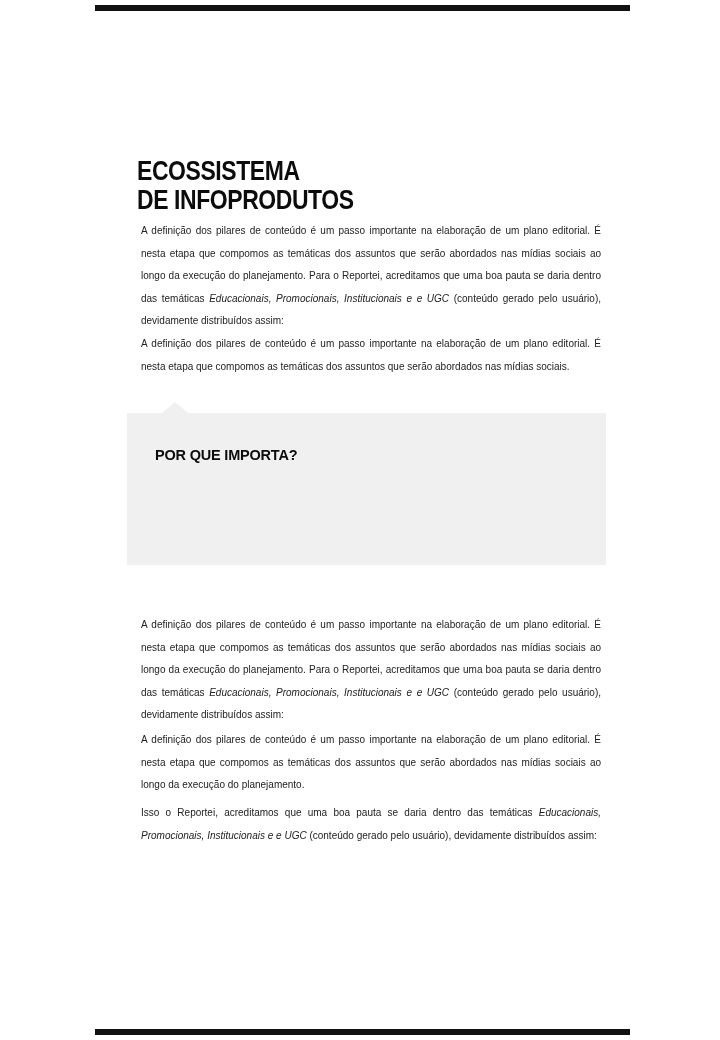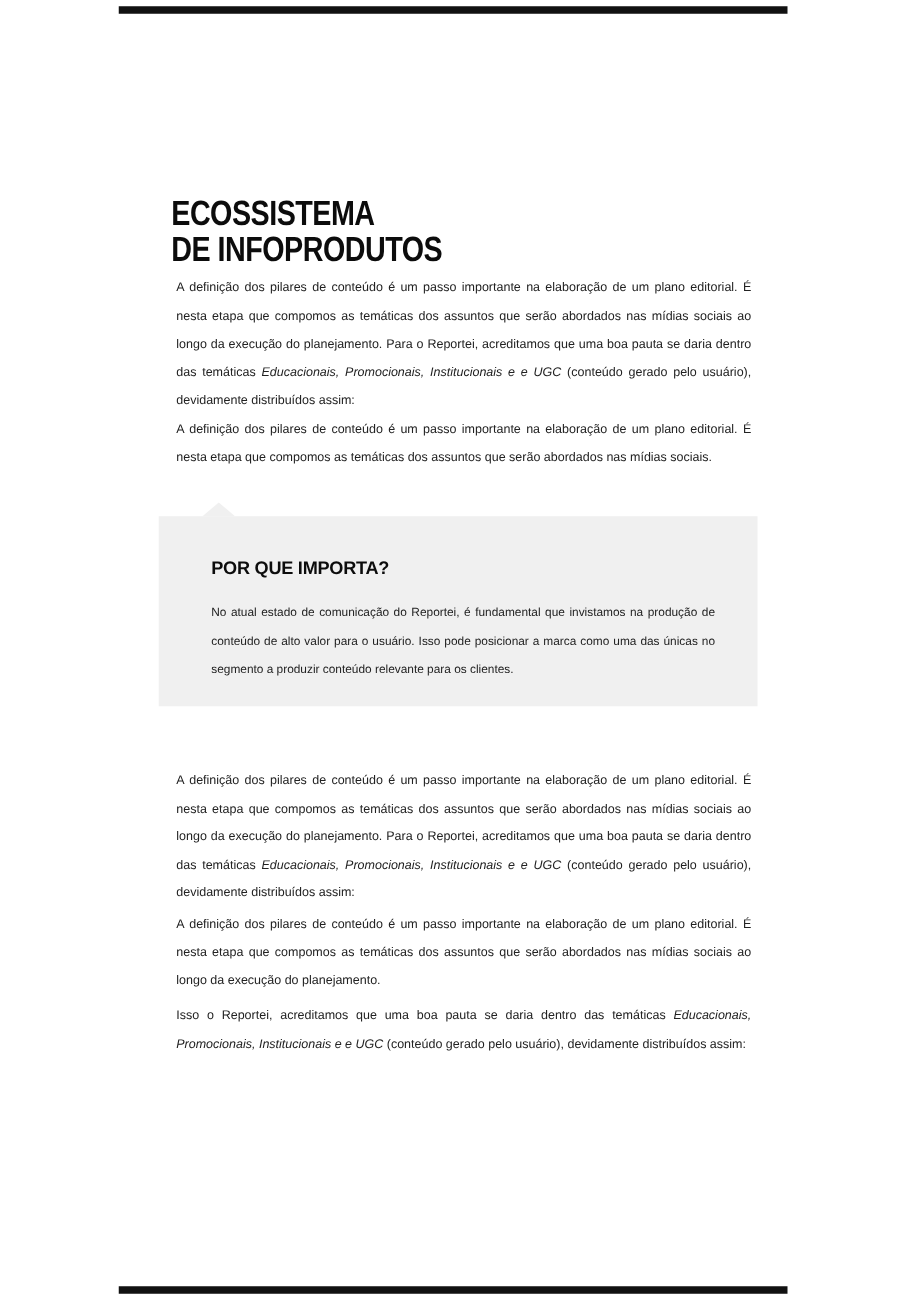--- a/index.html
+++ b/index.html
@@ -62,21 +62,21 @@
     border-right: 13px solid transparent;
     border-bottom: 11px solid #f0f0f0;
   }
   .callout {
     position: absolute;
     left: 127px;
     top: 413px;
     width: 479px;
     height: 152px;
     background: #f0f0f0;
-    padding: 33px 34px 0 42px;
+    padding: 33px 34px 0 28px;
   }
   .callout-heading {
     font-size: 14.5px;
     line-height: 18px;
     font-weight: 800;
     letter-spacing: -0.2px;
     color: #0c0c0c;
   }
   .callout-body {
     margin-top: 16px;
@@ -96,21 +96,20 @@
   <div>DE INFOPRODUTOS</div>
 </div>
 
 <p class="para p1"><span class="run-normal">A definição dos pilares de conteúdo é um passo importante na elaboração de um plano editorial. É nesta etapa que compomos as temáticas dos assuntos que serão abordados nas mídias sociais ao longo da execução do planejamento. Para o Reportei, acreditamos que uma boa pauta se daria dentro das temáticas </span><span class="run-italic">Educacionais, Promocionais, Institucionais e e UGC</span><span class="run-normal"> (conteúdo gerado pelo usuário), devidamente distribuídos assim:</span></p>
 
 <p class="para p2"><span class="run-normal">A definição dos pilares de conteúdo é um passo importante na elaboração de um plano editorial. É nesta etapa que compomos as temáticas dos assuntos que serão abordados nas mídias sociais.</span></p>
 
 <div class="callout-tail"></div>
 <div class="callout">
   <div class="callout-heading">POR QUE IMPORTA?</div>
-  <p class="callout-body">No atual estado de comunicação do Reportei, é fundamental que invistamos na produção de conteúdo de alto valor para o usuário. Isso pode posicionar a marca como uma das únicas no segmento a produzir conteúdo relevante para os clientes.</p>
 </div>
 
 <p class="para p3"><span class="run-normal">A definição dos pilares de conteúdo é um passo importante na elaboração de um plano editorial. É nesta etapa que compomos as temáticas dos assuntos que serão abordados nas mídias sociais ao longo da execução do planejamento. Para o Reportei, acreditamos que uma boa pauta se daria dentro das temáticas </span><span class="run-italic">Educacionais, Promocionais, Institucionais e e UGC</span><span class="run-normal"> (conteúdo gerado pelo usuário), devidamente distribuídos assim:</span></p>
 
 <p class="para p4"><span class="run-normal">A definição dos pilares de conteúdo é um passo importante na elaboração de um plano editorial. É nesta etapa que compomos as temáticas dos assuntos que serão abordados nas mídias sociais ao longo da execução do planejamento.</span></p>
 
 <p class="para p5"><span class="run-normal">Isso o Reportei, acreditamos que uma boa pauta se daria dentro das temáticas </span><span class="run-italic">Educacionais, Promocionais, Institucionais e e UGC</span><span class="run-normal"> (conteúdo gerado pelo usuário), devidamente distribuídos assim:</span></p>
 
 <div class="page-separator sep-bottom"></div>
 

